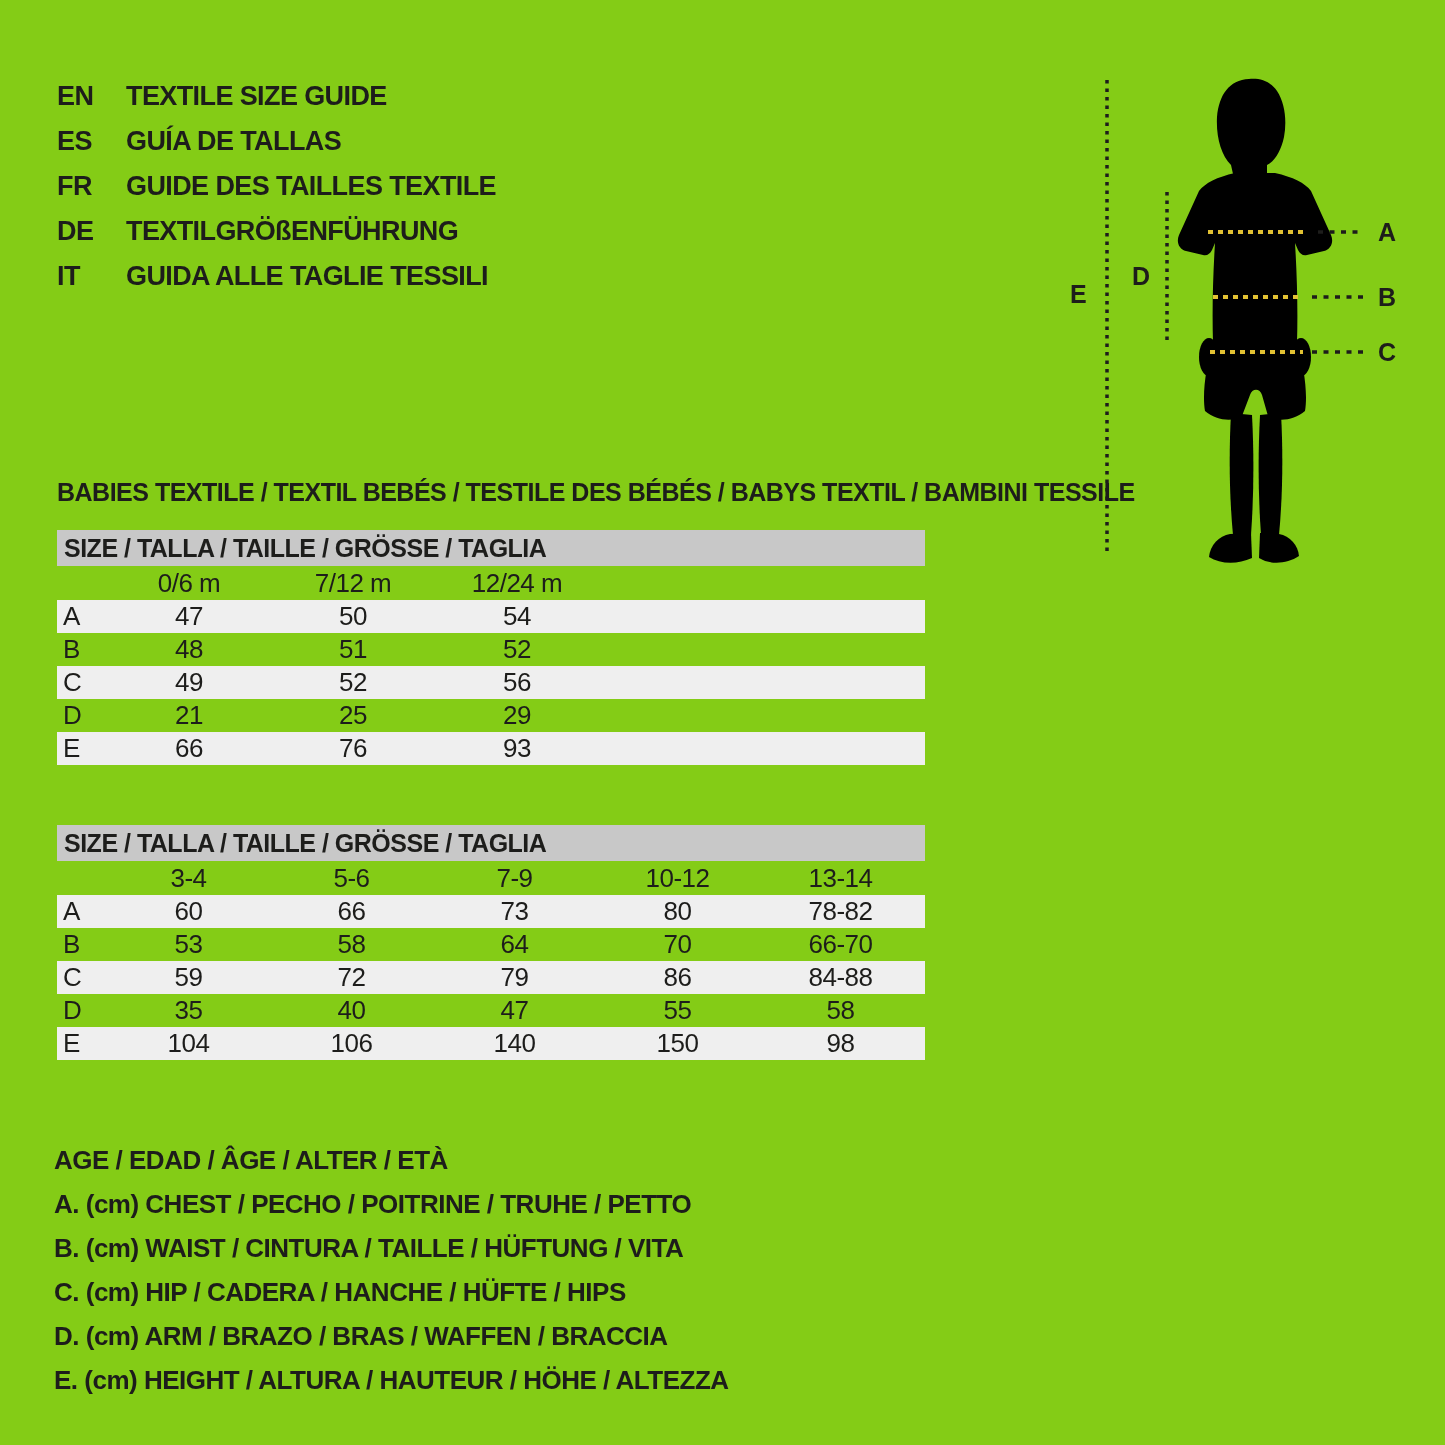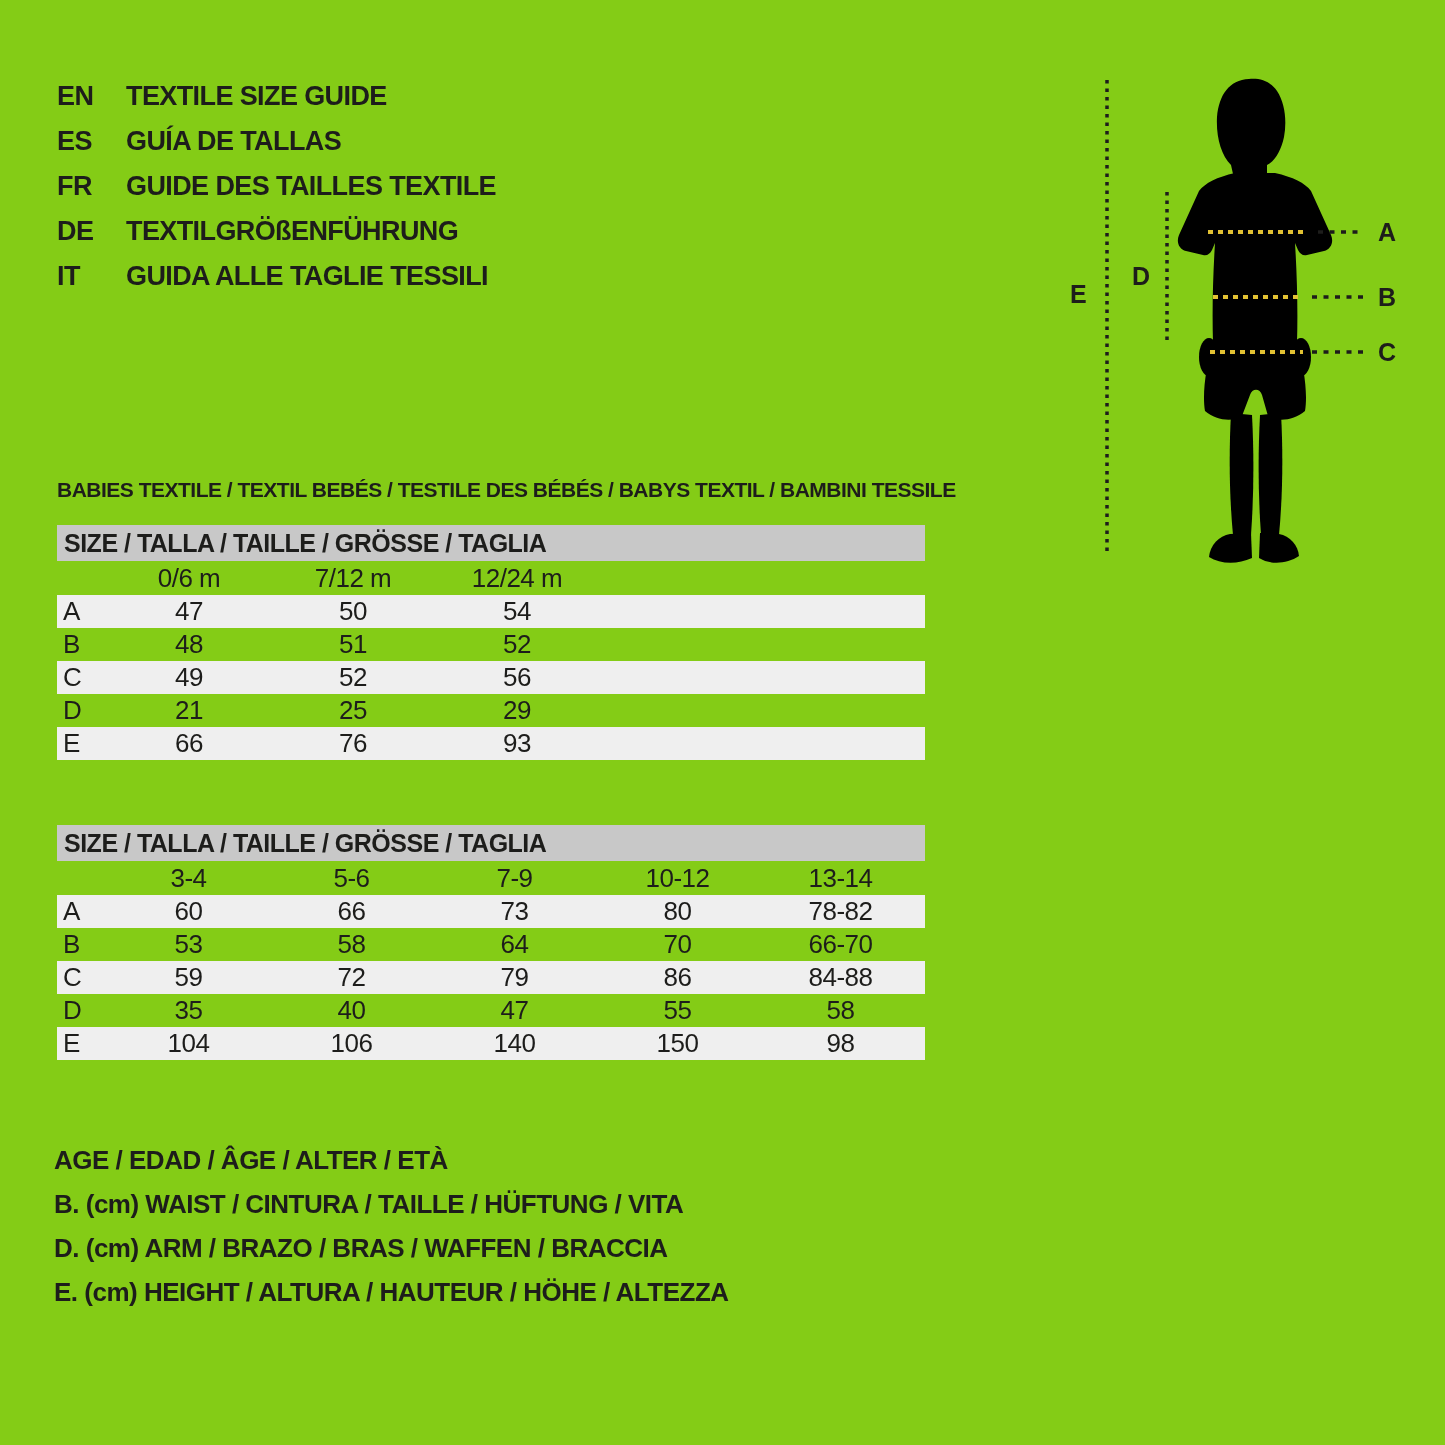--- a/index.html
+++ b/index.html
@@ -20,21 +20,21 @@
 
   
   .figure { position:absolute; left:1060px; top:60px; }
   .figure .lbl { font-family:"Liberation Sans", sans-serif; font-size:25px; font-weight:700; fill:#1d1d1b; }
   .figure .dot { stroke:#1d1d1b; stroke-width:3.5; stroke-dasharray:3.5 5; fill:none; }
   .figure .yel { stroke:#e2c233; stroke-width:4;   stroke-dasharray:5 5;  fill:none; }
   .figure .blk { stroke:#1d1d1b; stroke-width:3.5; stroke-dasharray:5 6.5; fill:none; }
 
   
   .section { position:absolute; left:57px; width:868px; }
-  .section-title { margin:0; font-size:21px; font-weight:700; letter-spacing:-0.5px; white-space:nowrap; }
+  .section-title { margin:0; font-size:25px; font-weight:700; letter-spacing:-0.5px; white-space:nowrap; }
   .babies  { top:478px; }
   .children{ top:805px; }
   .babies  .tbl { margin-top:23px; }
   .children.section .tbl { margin-top:20px; }
 
   .tbl-bar { height:36px; background:#c8c8c8; font-size:25px; font-weight:700;
              line-height:36px; padding-left:7px; letter-spacing:-0.5px; box-sizing:border-box; }
   .tbl-row { display:flex; align-items:center; height:33px; font-size:26px;
              font-weight:400; letter-spacing:-0.5px; }
   .tbl-row.colhead { height:34px; }
@@ -214,18 +214,20 @@
         <span class="cell data">106</span>
         <span class="cell data">140</span>
         <span class="cell data">150</span>
         <span class="cell data">98</span>
       </div>
     </div>
   </section>
 
   <div class="legend">
     <div class="legend-line">AGE / EDAD / ÂGE / ALTER / ETÀ</div>
+    <div class="legend-line">A. (cm) CHEST / PECHO / POITRINE / TRUHE / PETTO</div>
     <div class="legend-line">B. (cm) WAIST / CINTURA / TAILLE / HÜFTUNG / VITA</div>
+    <div class="legend-line">C. (cm) HIP / CADERA / HANCHE / HÜFTE / HIPS</div>
     <div class="legend-line">D. (cm) ARM / BRAZO / BRAS / WAFFEN / BRACCIA</div>
     <div class="legend-line">E. (cm) HEIGHT / ALTURA / HAUTEUR / HÖHE / ALTEZZA</div>
   </div>
 
 </div>
 
 </body></html>

